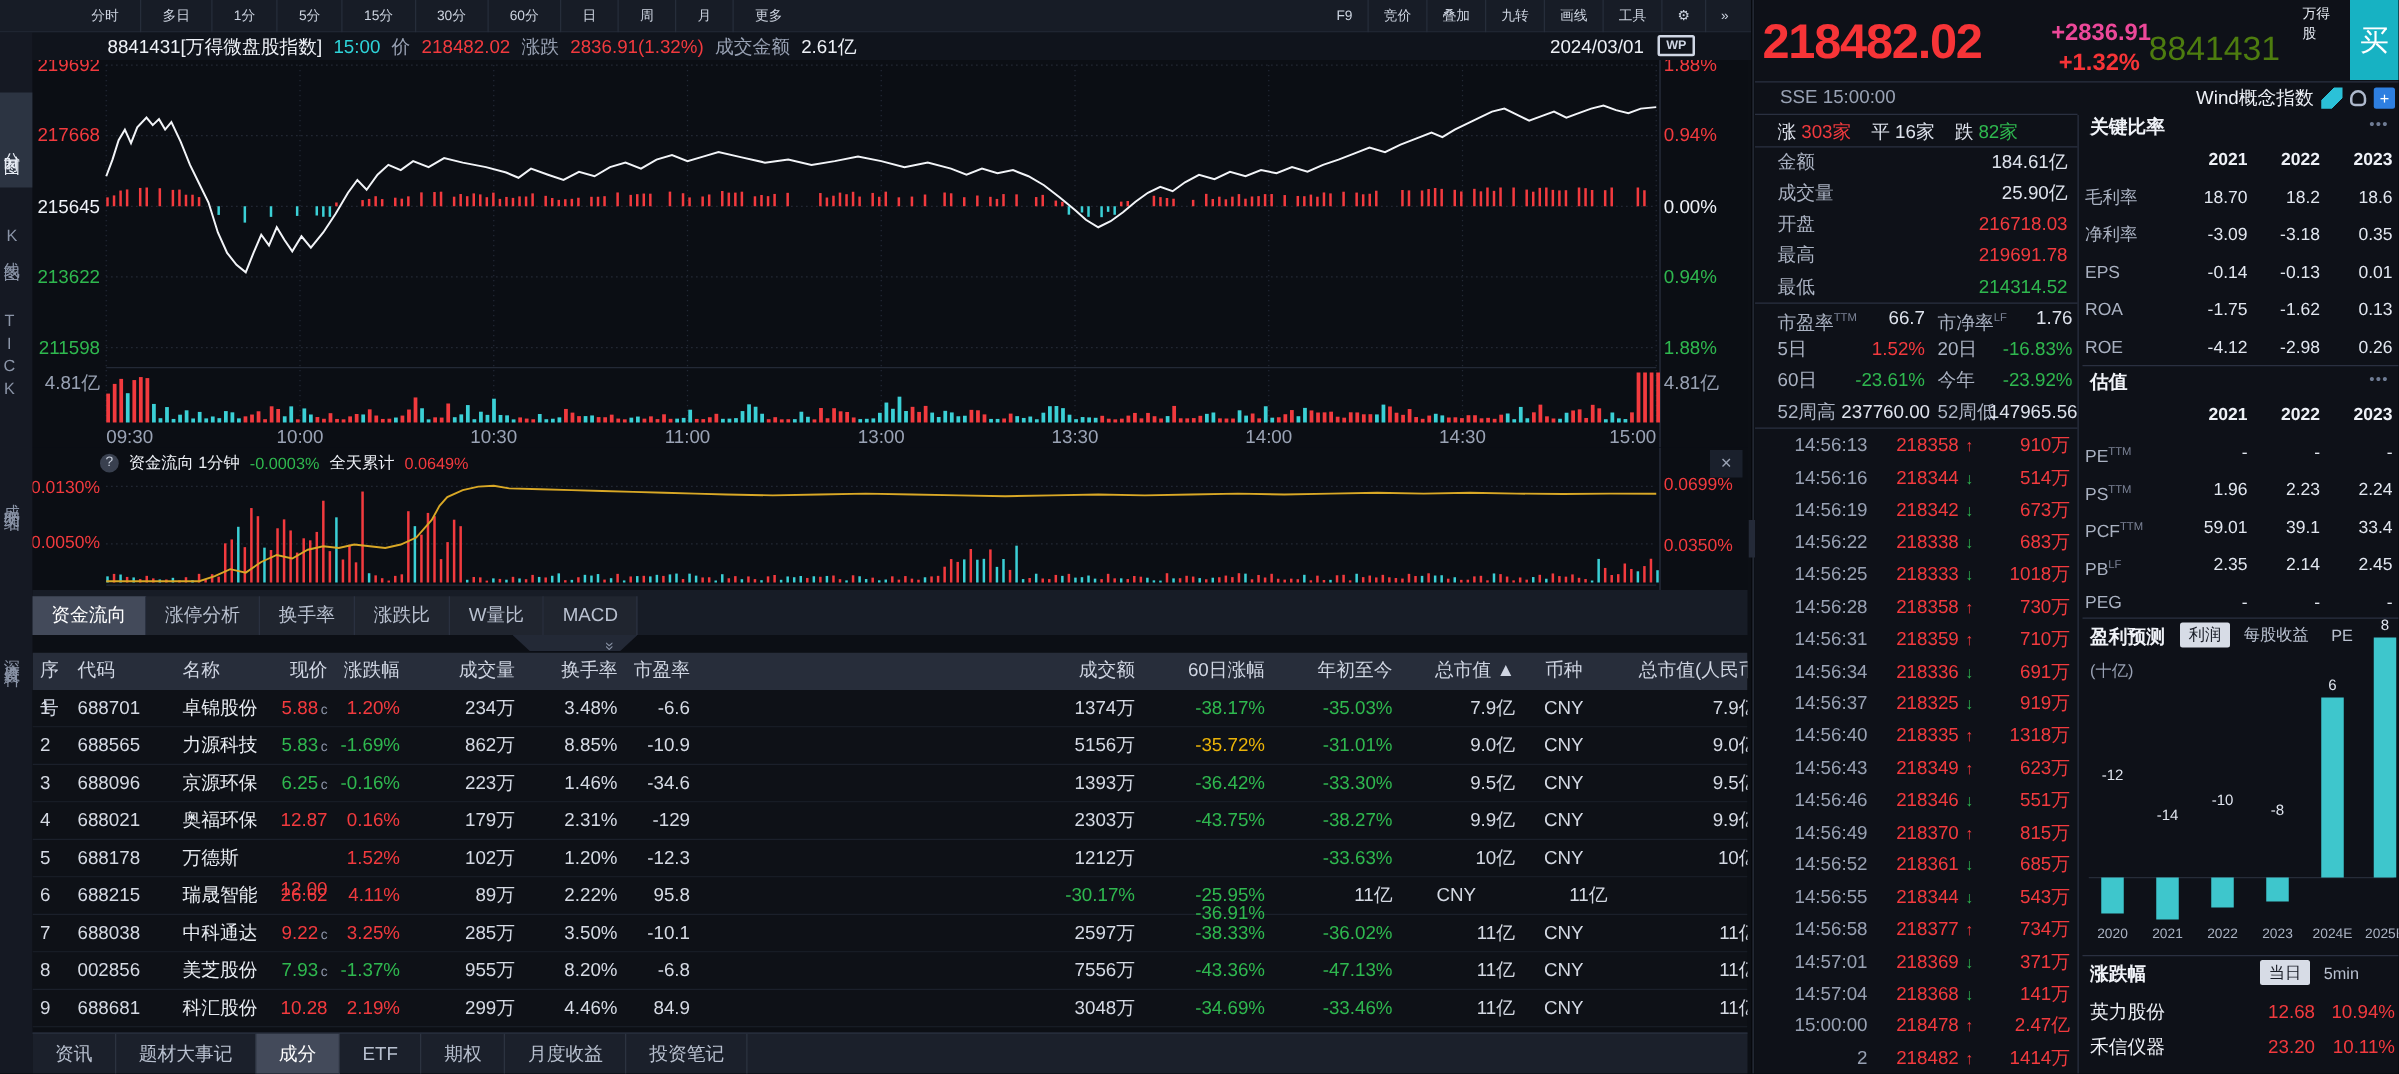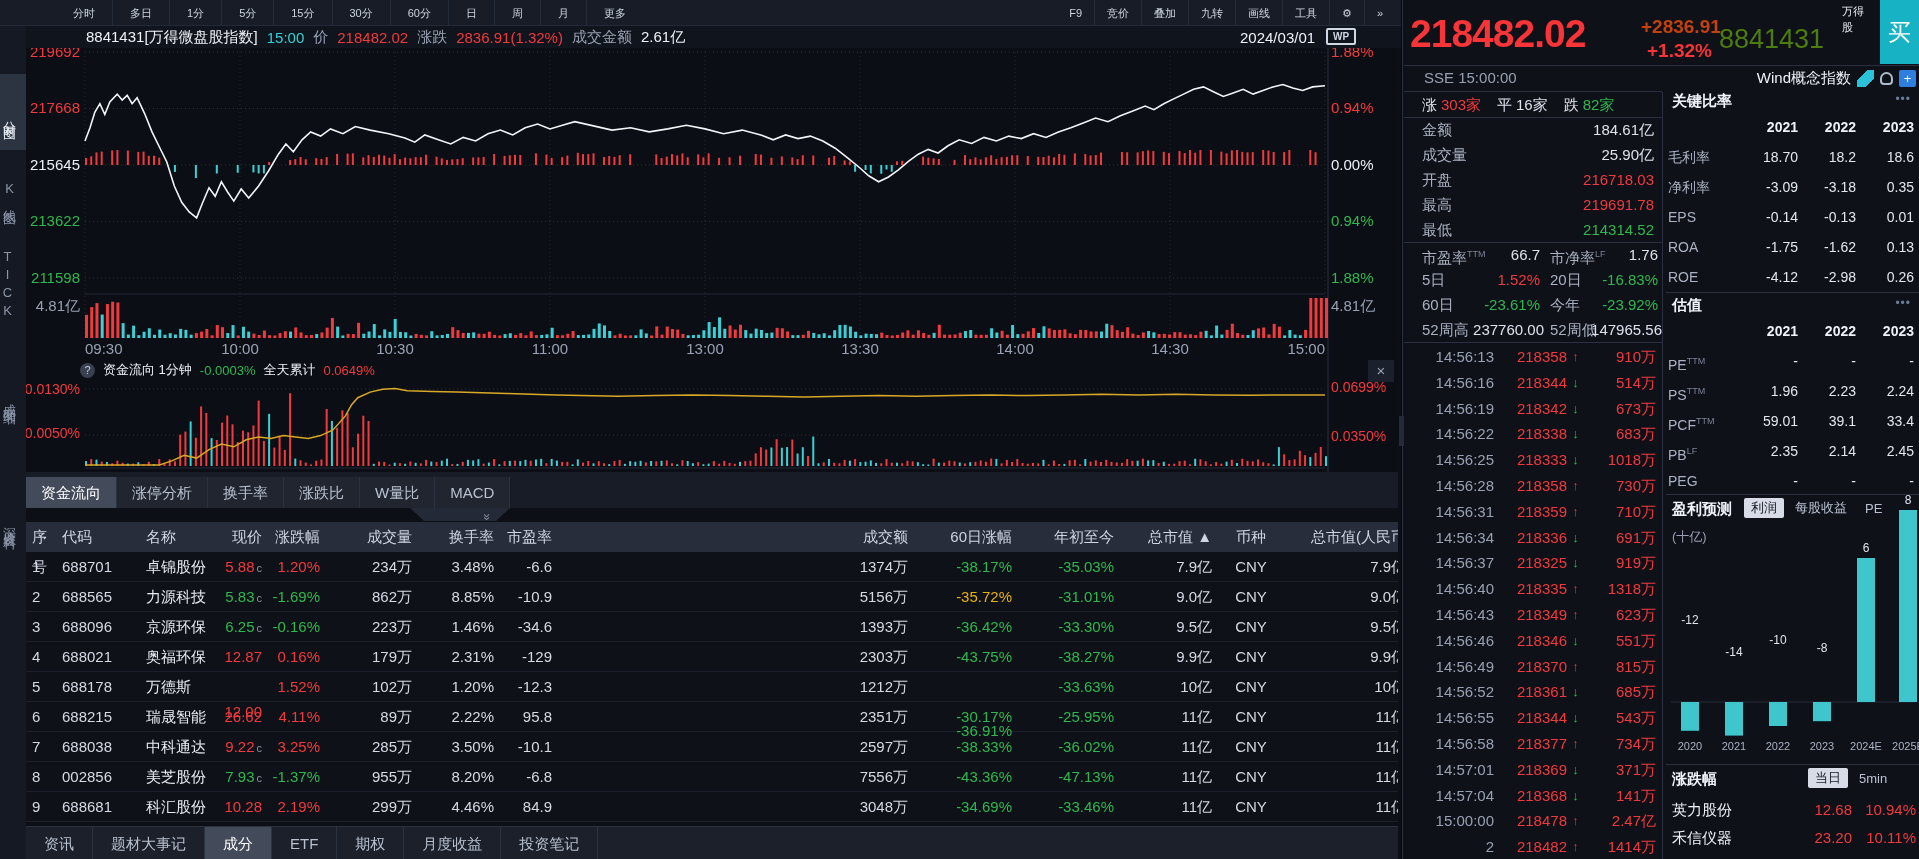--- a/index.html
+++ b/index.html
@@ -74,21 +74,21 @@
   .rgrid{position:absolute;left:264px;width:248px;display:grid;grid-template-columns:74px 56px 58px 58px;font-size:14px;height:30px;line-height:30px;}
   .rgrid .lab{color:#aab2c2;text-align:left;} .rgrid .val{text-align:right;color:#e2e7f0;}
   .rgrid.hdr{font-weight:bold;color:#eef1f7;height:26px;line-height:26px;}
   .rgrid.hdr .val{color:#eef1f7;}
   .minitab{font-size:13px;color:#b9c1d0;padding:1px 7px;margin-left:4px;}
   .minitab.active{background:#d7dce6;color:#181c26;border-radius:2px;}
   .mrow{position:absolute;left:268px;width:244px;height:28px;line-height:28px;font-size:15px;}
   .mrow .mp{position:absolute;right:64px;color:var(--up);} .mrow .mc{position:absolute;right:0;color:var(--up);}
   
   #big-price{left:6px;top:12px;font-size:39px;font-weight:bold;color:#f73437;letter-spacing:-1px;}
-  #q-change{left:237px;top:16px;font-size:19px;font-weight:bold;color:#c2410c;}
+  #q-change{left:237px;top:16px;font-size:19px;font-weight:bold;color:#ec4899;}
   #q-pct{left:243px;top:40px;font-size:19px;font-weight:bold;color:#f73437;}
   #q-code{left:315px;top:24px;font-size:27px;color:#4d7c0f;z-index:3;}
   #brand{left:438px;top:3px;width:36px;font-size:11px;line-height:16px;color:#e8edf5;z-index:2;}
   #buy-btn{left:476px;top:0;width:39px;height:64px;background:var(--buy);color:#fff;font-size:23px;
            display:flex;align-items:center;justify-content:center;z-index:4;}
   .icon-sq{display:inline-block;width:17px;height:17px;margin-left:6px;vertical-align:-3px;position:relative;}
   #ic-pencil{background:linear-gradient(135deg,transparent 30%,#2bc1d8 30%,#2bc1d8 75%,transparent 75%);}
   #ic-bell{border:2px solid #aeb9cc;border-radius:50% 50% 4px 4px;width:13px;height:13px;}
   #ic-plus{background:var(--accent);color:#fff;text-align:center;line-height:17px;font-size:13px;border-radius:2px;}
   #wp-icon{left:1326px;top:28px;width:30px;height:17px;border:2px solid #cfd6e4;border-radius:2px;color:#cfd6e4;
@@ -957,21 +957,20 @@
         </div>
         <div class="tgrid trow">
           <div class="cell-l">6</div>
           <div class="cell-l">688215</div>
           <div class="cell-l" style="color: rgb(232, 236, 242);">瑞晟智能</div>
           <div class="cell-r" style="color: rgb(242, 58, 62);">26.62</div>
           <div class="cell-r" style="color: rgb(242, 58, 62);">4.11%</div>
           <div class="cell-r">89万</div>
           <div class="cell-r">2.22%</div>
           <div class="cell-r">95.8</div>
-          <div class="cell-r">2351万</div>
           <div class="cell-r" style="color: rgb(47, 184, 79);">-30.17%</div>
           <div class="cell-r" style="color: rgb(47, 184, 79);">-25.95%</div>
           <div class="cell-r">11亿</div>
           <div class="cell-c">CNY</div>
           <div class="cell-r">11亿</div>
         </div>
         <div class="tgrid trow">
           <div class="cell-l">7</div>
           <div class="cell-l">688038</div>
           <div class="cell-l" style="color: rgb(232, 236, 242);">中科通达</div>

